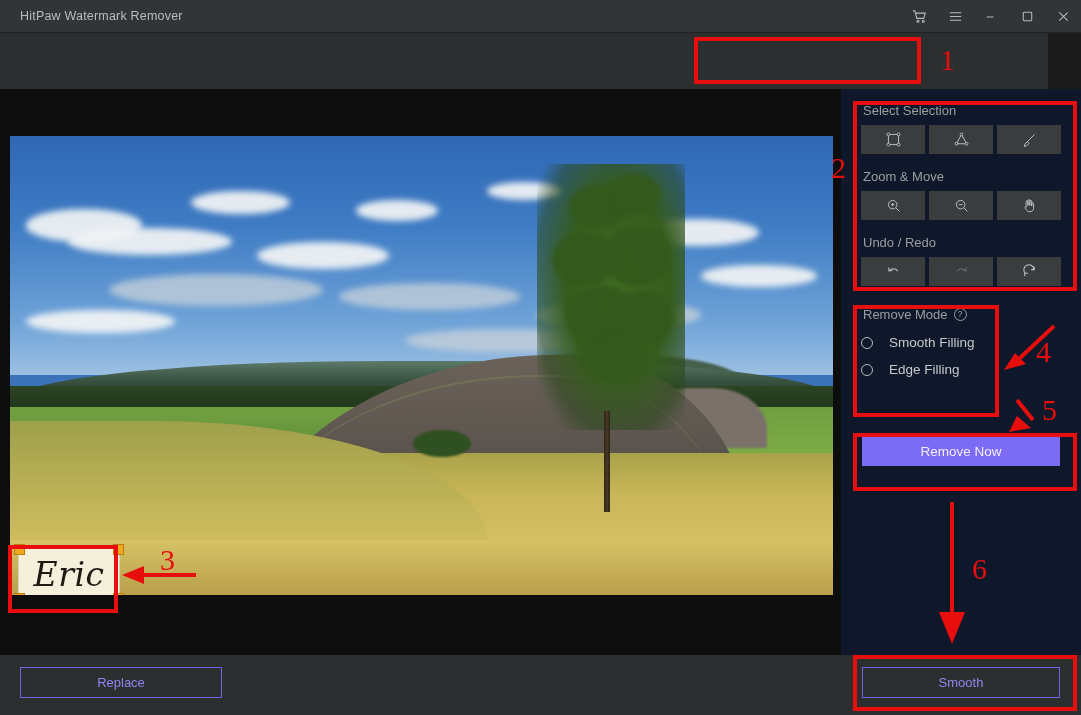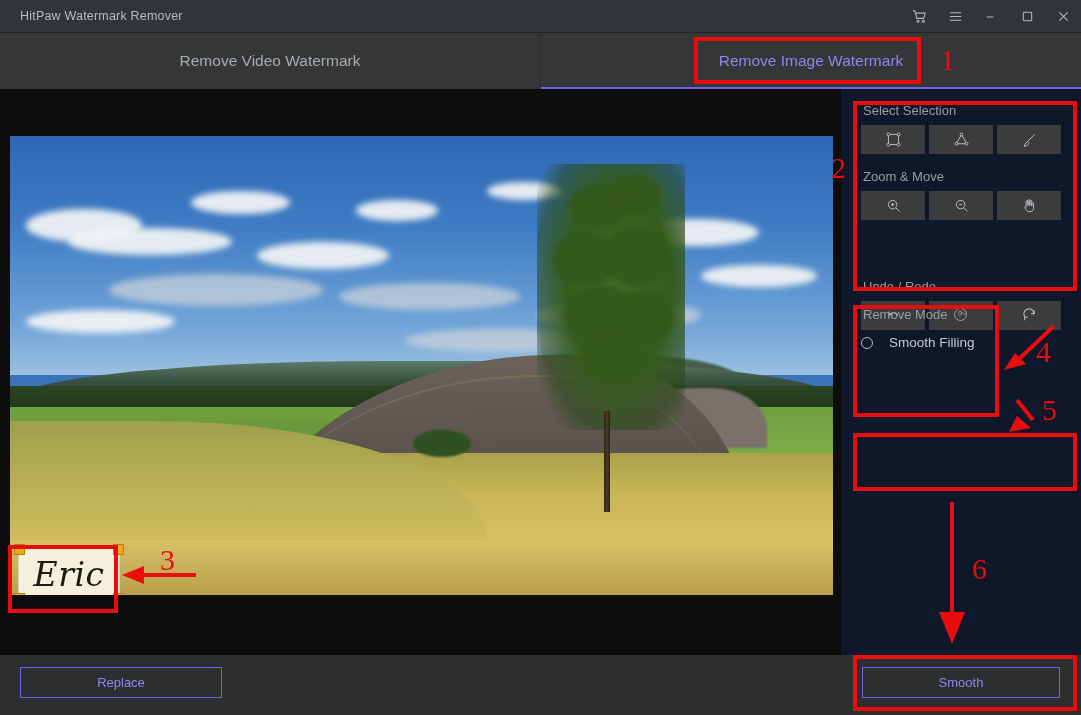--- a/index.html
+++ b/index.html
@@ -172,21 +172,21 @@
   .tool-btn {
     width: 68px; height: 29px; background: #3a3c3e;
     display: flex; align-items: center; justify-content: center;
     color: #c2c5c7;
   }
   .tool-btn.dim { color: #696c6e; }
   .tool-btn svg { display: block; }
 
   .sec-select { position: absolute; left: 20px; top: 14px; width: 200px; }
   .sec-zoom   { position: absolute; left: 20px; top: 80px; width: 200px; }
-  .sec-undo   { position: absolute; left: 20px; top: 146px; width: 200px; margin-top: 44px; }
+  .sec-undo   { position: absolute; left: 20px; top: 146px; width: 200px; }
 
   
   .sec-mode { position: absolute; left: 20px; top: 218px; width: 134px; }
   .qmark {
     width: 13px; height: 13px; border: 1px solid #9b9ea0; border-radius: 50%;
     font-size: 9px; line-height: 11px; text-align: center; color: #9b9ea0;
   }
   .radio-row {
     display: flex; align-items: center; gap: 16px; height: 27px;
     color: #c6c9cb; font-size: 13.5px;
@@ -263,28 +263,20 @@
           </svg>
       </div>
       <div class="win-btn">
         <svg width="15" height="15" viewBox="0 0 16 16" stroke="currentColor" stroke-width="1.1">
             <path d="M3.5 3.5l9 9M12.5 3.5l-9 9"></path>
           </svg>
       </div>
     </div>
   </div>
 
-  <div class="tabbar">
-    <div class="tab video">
-      <span>Remove Video Watermark</span>
-    </div>
-    <div class="tab image">
-      <span>Remove Image Watermark</span>
-    </div>
-  </div>
 
   <div class="canvas-area">
     <div class="photo">
       <div class="sky"></div>
       <div class="cloud" style="left:2%;top:16%;width:14%;height:7%;"></div>
       <div class="cloud" style="left:7%;top:20%;width:20%;height:6%;"></div>
       <div class="cloud" style="left:22%;top:12%;width:12%;height:5%;"></div>
       <div class="cloud" style="left:30%;top:23%;width:16%;height:6%;"></div>
       <div class="cloud" style="left:42%;top:14%;width:10%;height:4.5%;"></div>
       <div class="cloud d" style="left:12%;top:30%;width:26%;height:7%;"></div>
@@ -408,22 +400,29 @@
 
     <div class="sec-mode">
       <div class="group-label">
         <span>Remove Mode</span>
         <span class="qmark">?</span>
       </div>
       <div class="radio-row">
         <span class="rdo"></span>
         <span>Smooth Filling</span>
       </div>
-    </div>
-
+      <div class="radio-row">
+        <span class="rdo"></span>
+        <span>Edge Filling</span>
+      </div>
+    </div>
+
+    <div class="remove-now" style="position:absolute;left:21px;top:348px;">
+      <span>Remove Now</span>
+    </div>
   </div>
 
   <div class="bottom"></div>
   <div class="btn-outline btn-replace">
     <span>Replace</span>
   </div>
   <div class="btn-outline btn-export">
     <span>Smooth</span>
   </div>
 

